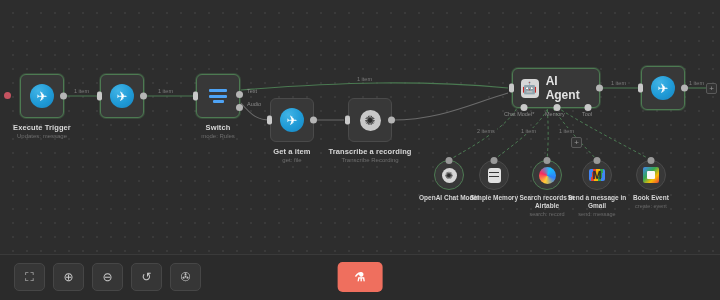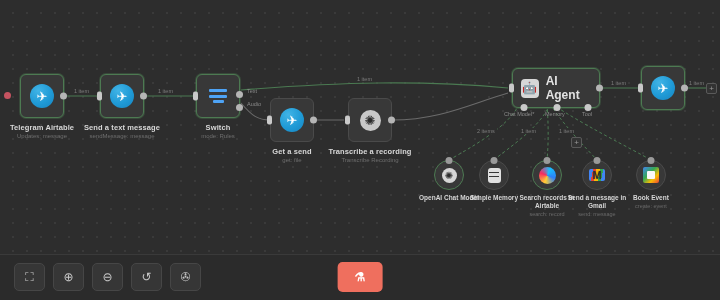--- a/index.html
+++ b/index.html
@@ -239,34 +239,30 @@
     <path class="dsh" d="M550,104 C566,128 586,148 597,160"></path>
     <path class="dsh" d="M552,104 C585,126 630,148 651,160"></path>
   </svg>
 
   <div class="trig-dot" style="left:4px; top:92px;"></div>
 
   <div class="node node-sq ran trigger-node" style="left:20px; top:74px;">
     <div class="tg-icon">✈</div>
     <div class="port out"></div>
     <div class="node-label">
-      <div class="node-title">Telegram Airtable</div>
+      <div class="node-title">Execute Trigger</div>
       <div class="node-sub">Updates: message</div>
     </div>
   </div>
   <div class="edge-label" style="left:72px; top:88px;">1 item</div>
 
   <div class="node node-sq ran" style="left:100px; top:74px;">
     <div class="tg-icon">✈</div>
     <div class="port in"></div>
     <div class="port out"></div>
-    <div class="node-label">
-      <div class="node-title">Send a text message</div>
-      <div class="node-sub">sendMessage: message</div>
-    </div>
   </div>
   <div class="edge-label" style="left:156px; top:88px;">1 item</div>
 
   <div class="node node-sq ran" style="left:196px; top:74px;justify-content:center;">
     <div class="switch-icon">
       <i style="width:18px"></i>
         <i style="width:18px"></i>
         <i style="width:11px"></i>
     </div>
     <div class="port in"></div>
@@ -279,21 +275,21 @@
       <div class="node-sub">mode: Rules</div>
     </div>
   </div>
   <div class="edge-label" style="left:355px; top:76px;">1 item</div>
 
   <div class="node node-sq" style="left:270px; top:98px;">
     <div class="tg-icon">✈</div>
     <div class="port in"></div>
     <div class="port out"></div>
     <div class="node-label">
-      <div class="node-title">Get a send</div>
+      <div class="node-title">Get a item</div>
       <div class="node-sub">get: file</div>
     </div>
   </div>
 
   <div class="node node-sq" style="left:348px; top:98px;">
     <div class="openai-icon">✺</div>
     <div class="port in"></div>
     <div class="port out"></div>
     <div class="node-label">
       <div class="node-title">Transcribe a recording</div>

